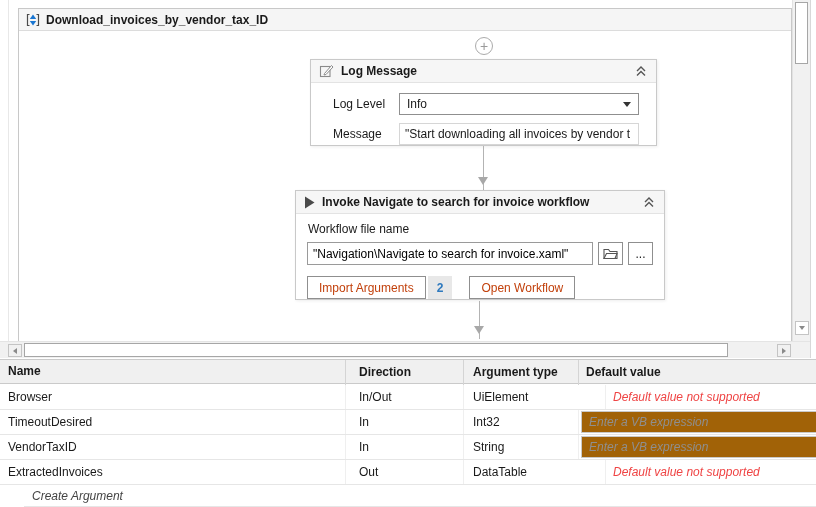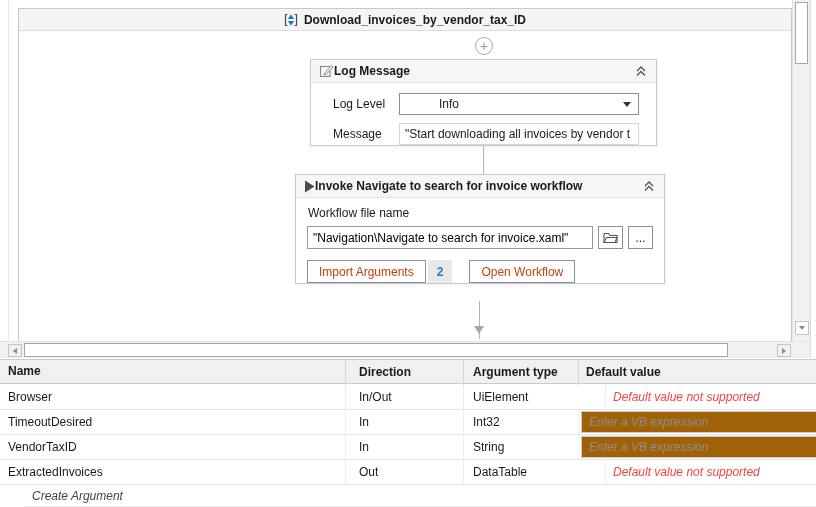--- a/index.html
+++ b/index.html
@@ -10,45 +10,45 @@
     font-size: 12px; color: #1a1a1a;
   }
   .abs { position: absolute; }
 
   
   .designer { left:0; top:0; width:816px; height:341px; background:#fff; overflow:hidden; }
   .edge-line { left:8px; top:0; width:1px; height:341px; background:#e8e8e8; }
 
   .sequence { left:18px; top:8px; width:774px; height:400px; border:1px solid #c8c8c8; background:#fff; }
   .seq-header { height:22px; background:#f5f5f5; border-bottom:1px solid #dcdcdc;
-    display:flex; align-items:center; gap:6px; padding:0 7px; font-weight:600;justify-content:center; }
+    display:flex; align-items:center; gap:6px; padding:0 7px; font-weight:600; }
 
   .plus-circle { left:475px; top:37px; width:18px; height:18px; border:1px solid #ababab;
     border-radius:50%; color:#9a9a9a; display:flex; align-items:center; justify-content:center;
     font-size:14px; line-height:1; background:#fff; }
 
   .activity { border:1px solid #c9c9c9; background:#fff; box-shadow:1px 1px 3px rgba(0,0,0,.07); }
   .act-header { height:23px; background:#f6f6f6; border-bottom:1px solid #e3e3e3;
-    display:flex; align-items:center; padding:0 8px; font-weight:600; }
+    display:flex; align-items:center; gap:7px; padding:0 8px; font-weight:600; }
   .act-header .title { flex:1; white-space:nowrap; overflow:hidden; }
   .chev-btn { width:14px; height:14px; display:flex; align-items:center; justify-content:center; }
 
   .activity-log { left:310px; top:59px; width:347px; height:87px; }
   .log-body { padding:2px 17px 0 22px; }
   .form-row { display:flex; align-items:center; height:22px; margin-top:8px; }
   .form-label { width:66px; flex:none; }
   .combo { flex:1; height:22px; border:1px solid #8f8f8f; background:#fff; display:flex;
     align-items:center; padding:0 7px; }
-  .combo .val { flex:1;margin-left:32px; }
+  .combo .val { flex:1; }
   .caret-down { width:0; height:0; border:4px solid transparent; border-top:5px solid #333;
     margin-top:5px; }
   .text-input { height:22px; border:1px solid #d6d6d6; background:#fff; font:inherit;
     color:#1a1a1a; padding:0 5px; width:100%; }
 
-  .activity-invoke { left:295px; top:174px; width:370px; height:110px; }
+  .activity-invoke { left:295px; top:190px; width:370px; height:110px; }
   .invoke-body { padding:6px 11px 0 11px; }
   .file-label { margin:2px 0 6px 1px; }
   .file-row { display:flex; align-items:center; gap:5px; }
   .file-input { flex:1; height:23px; border:1px solid #9a9a9a; background:#fff; font:inherit; padding:0 5px; }
   .sq-btn { width:25px; height:23px; flex:none; border:1px solid #8f8f8f; background:#fff;
     display:flex; align-items:center; justify-content:center; font:inherit; cursor:default; }
   .btn-row { display:flex; align-items:center; margin-top:11px; }
   .btn { height:23px; border:1px solid #8f8f8f; background:#fff; font:inherit; color:#c2410c;
     padding:0 11px; display:inline-flex; align-items:center; cursor:default; }
   .badge { height:23px; background:#e8e8e8; color:#2e79be; font-weight:700; padding:0 9px;

